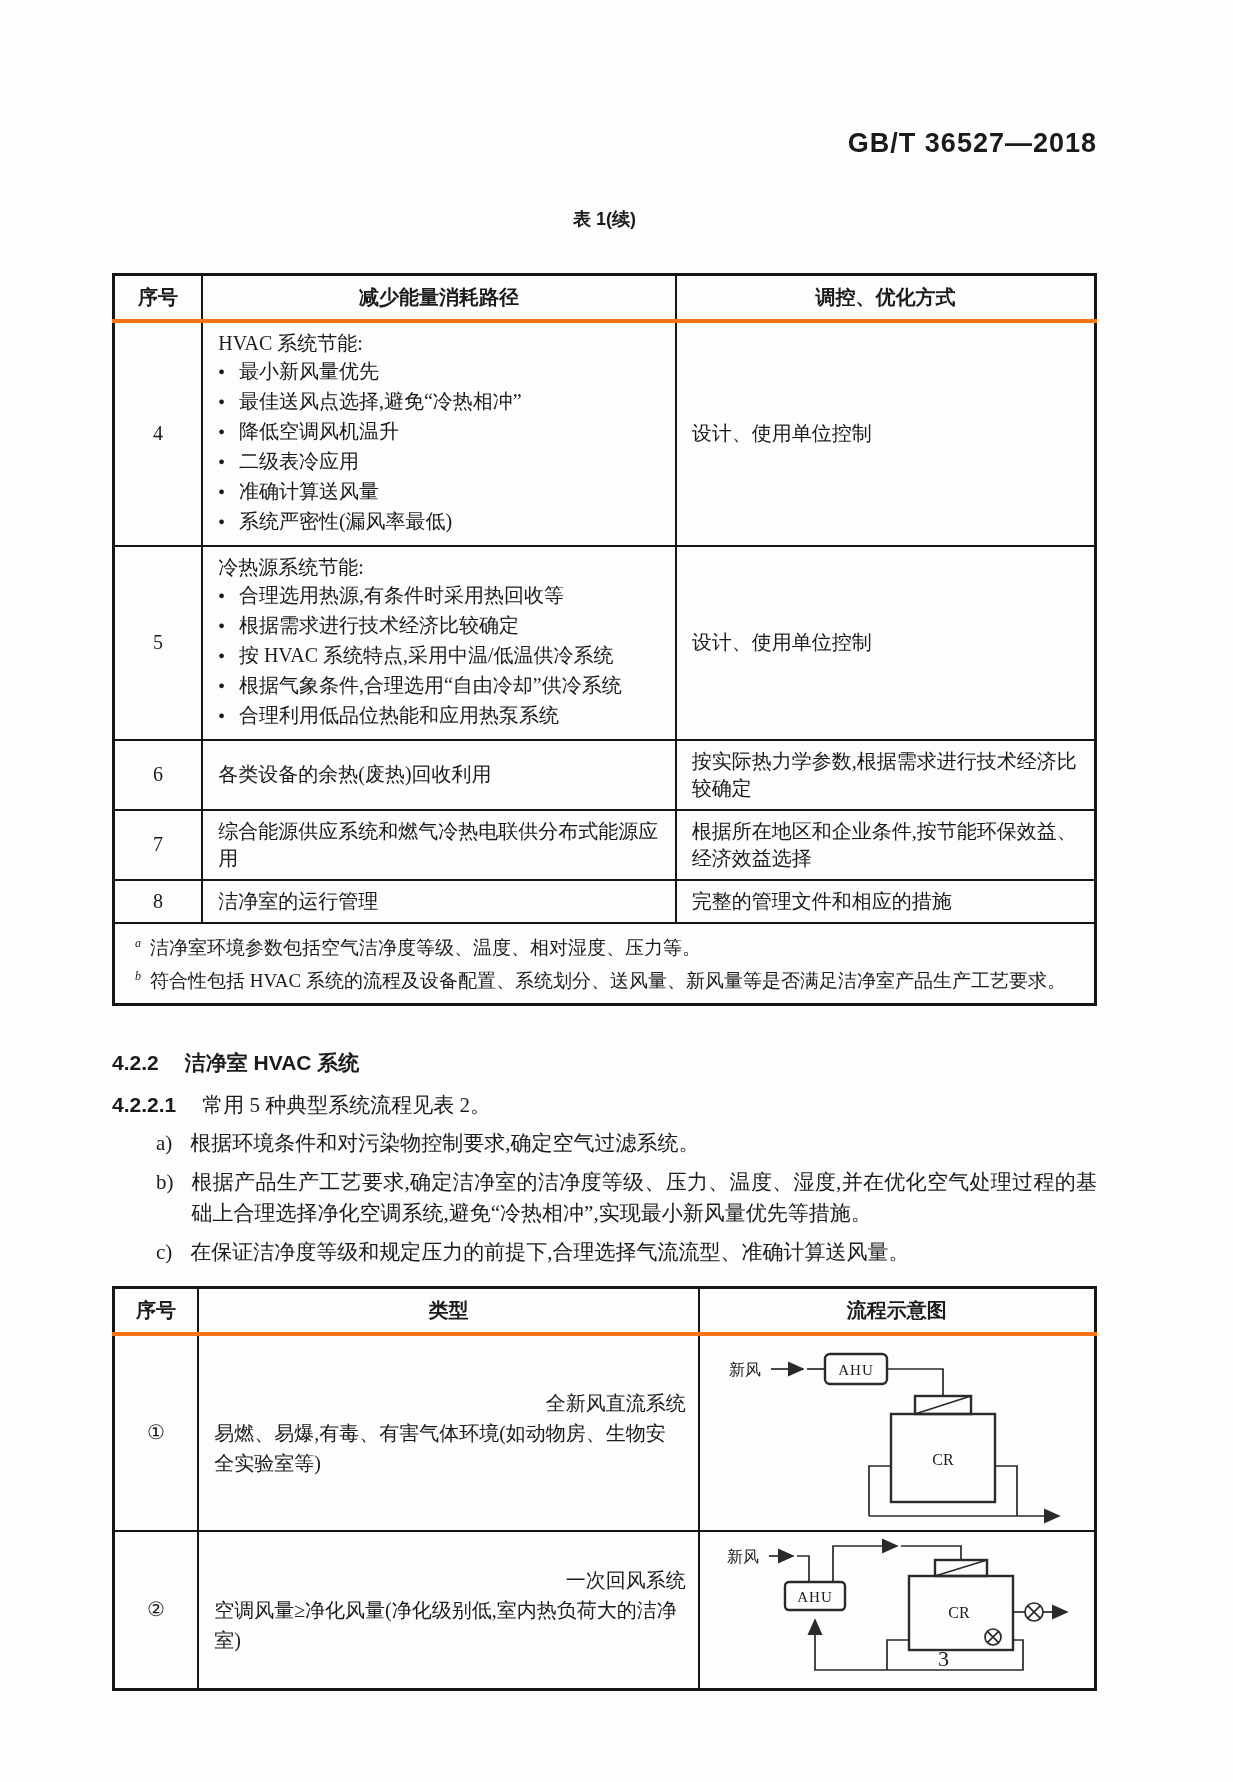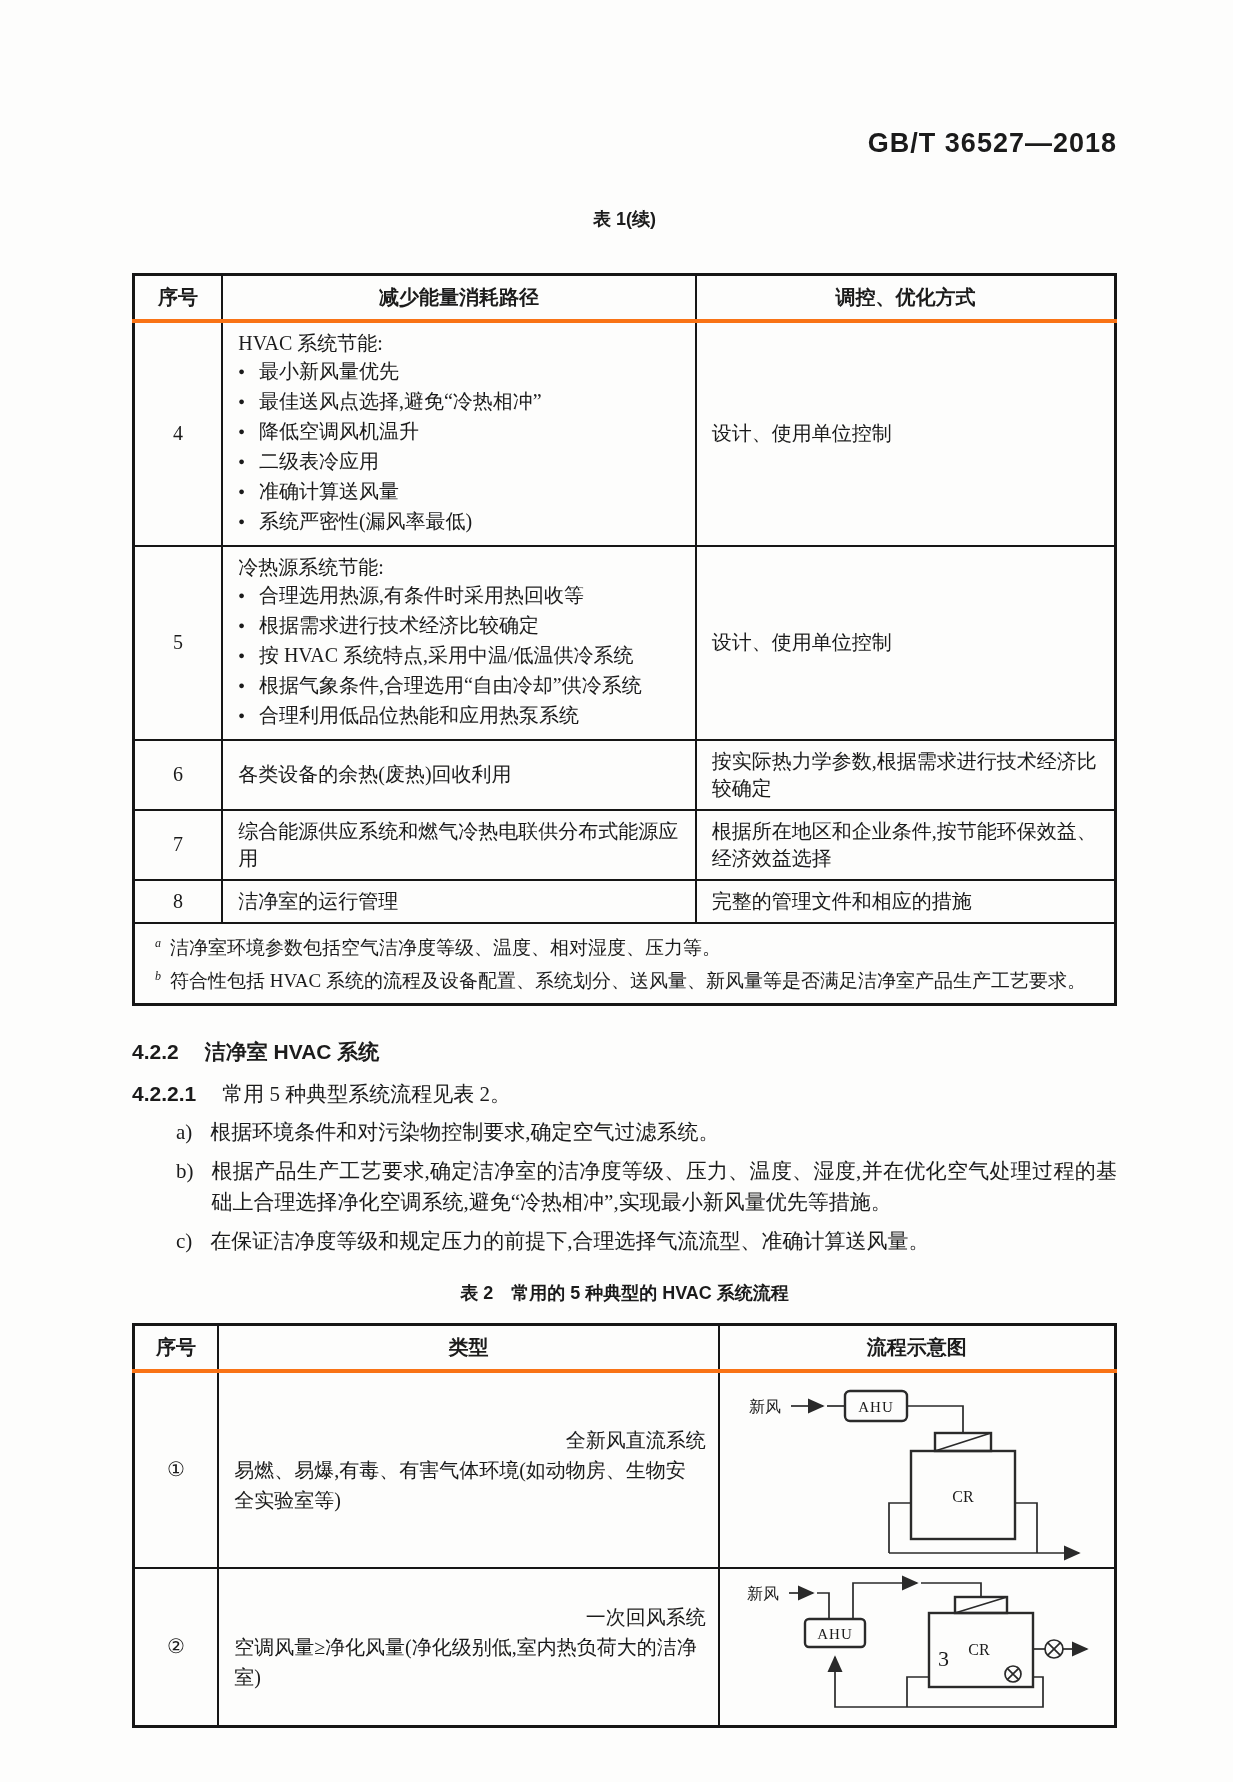--- a/index.html
+++ b/index.html
@@ -1,21 +1,21 @@
 <!DOCTYPE html>
 <html><head>
 <meta charset="utf-8">
 <style>
   * { margin:0; padding:0; box-sizing:border-box; }
   html,body { background:#e8e8e8; }
   body { width:1233px; height:1782px; position:relative;
          font-family:"Liberation Serif", serif; color:#1b1b1b; }
   .page { position:absolute; left:0; top:0; width:1233px; height:1782px;
           background:#fdfdfc; overflow:hidden; }
-  .content { position:absolute; left:132px; top:0; width:985px; }
+  .content { position:absolute; left:112px; top:0; width:985px; }
 
   .doc-number { margin-top:128px; text-align:right; font-size:27px; font-weight:bold;
                 font-family:"Liberation Sans", sans-serif; letter-spacing:1px; }
 
   .tbl-title { text-align:center; font-weight:bold; font-size:18px;
                font-family:"Liberation Sans", sans-serif; }
   .t1-title { margin-top:48px; }
   .t2-title { margin-top:24px; }
 
   table { width:100%; border-collapse:collapse; border:3px solid #161616; }
@@ -35,21 +35,21 @@
 
   .path-heading { line-height:27px; }
   .bullets { list-style:none; margin-top:1px; }
   .bullets li { display:flex; align-items:baseline; gap:14px; line-height:27px; }
   .bullet-dot { font-size:11px; position:relative; top:-3px; flex:0 0 auto; }
 
   .footnote-cell { padding:5px 10px 8px 20px; }
   .footnote { font-size:19px; line-height:28px; }
   .footnote sup { font-size:12px; margin-right:9px; font-style:italic; }
 
-  .sec { margin-top:32px; font-size:21px; }
+  .sec { margin-top:43px; font-size:21px; }
   .num { font-weight:bold; font-family:"Liberation Sans", sans-serif; margin-right:26px; }
   .sec-h { font-weight:bold; font-family:"Liberation Sans", sans-serif; font-size:21px; }
   .sec-p { margin-top:13px; line-height:30px; }
   .sec-item { margin-top:8px; padding-left:44px; display:flex; gap:18px; line-height:31px; }
   .sec-item .marker { flex:0 0 auto; }
   .sec-item .itext { text-align:justify; }
 
   .t2 .row1 { height:190px; }
   .t2 .row2 { height:122px; }
   .cell-type { padding:4px 12px 4px 15px; }
@@ -189,21 +189,20 @@
       <div class="sec-item">
         <span class="marker">b)</span>
         <span class="itext">根据产品生产工艺要求,确定洁净室的洁净度等级、压力、温度、湿度,并在优化空气处理过程的基础上合理选择净化空调系统,避免“冷热相冲”,实现最小新风量优先等措施。</span>
       </div>
       <div class="sec-item">
         <span class="marker">c)</span>
         <span class="itext">在保证洁净度等级和规定压力的前提下,合理选择气流流型、准确计算送风量。</span>
       </div>
     </div>
 
-    <div class="tbl-title t2-title">表 2　常用的 5 种典型的 HVAC 系统流程</div>
 
     <table class="t2">
       <colgroup>
           <col class="c1">
           <col class="c2">
           <col class="c3">
         </colgroup>
       <thead>
         <tr>
           <th>序号</th>

